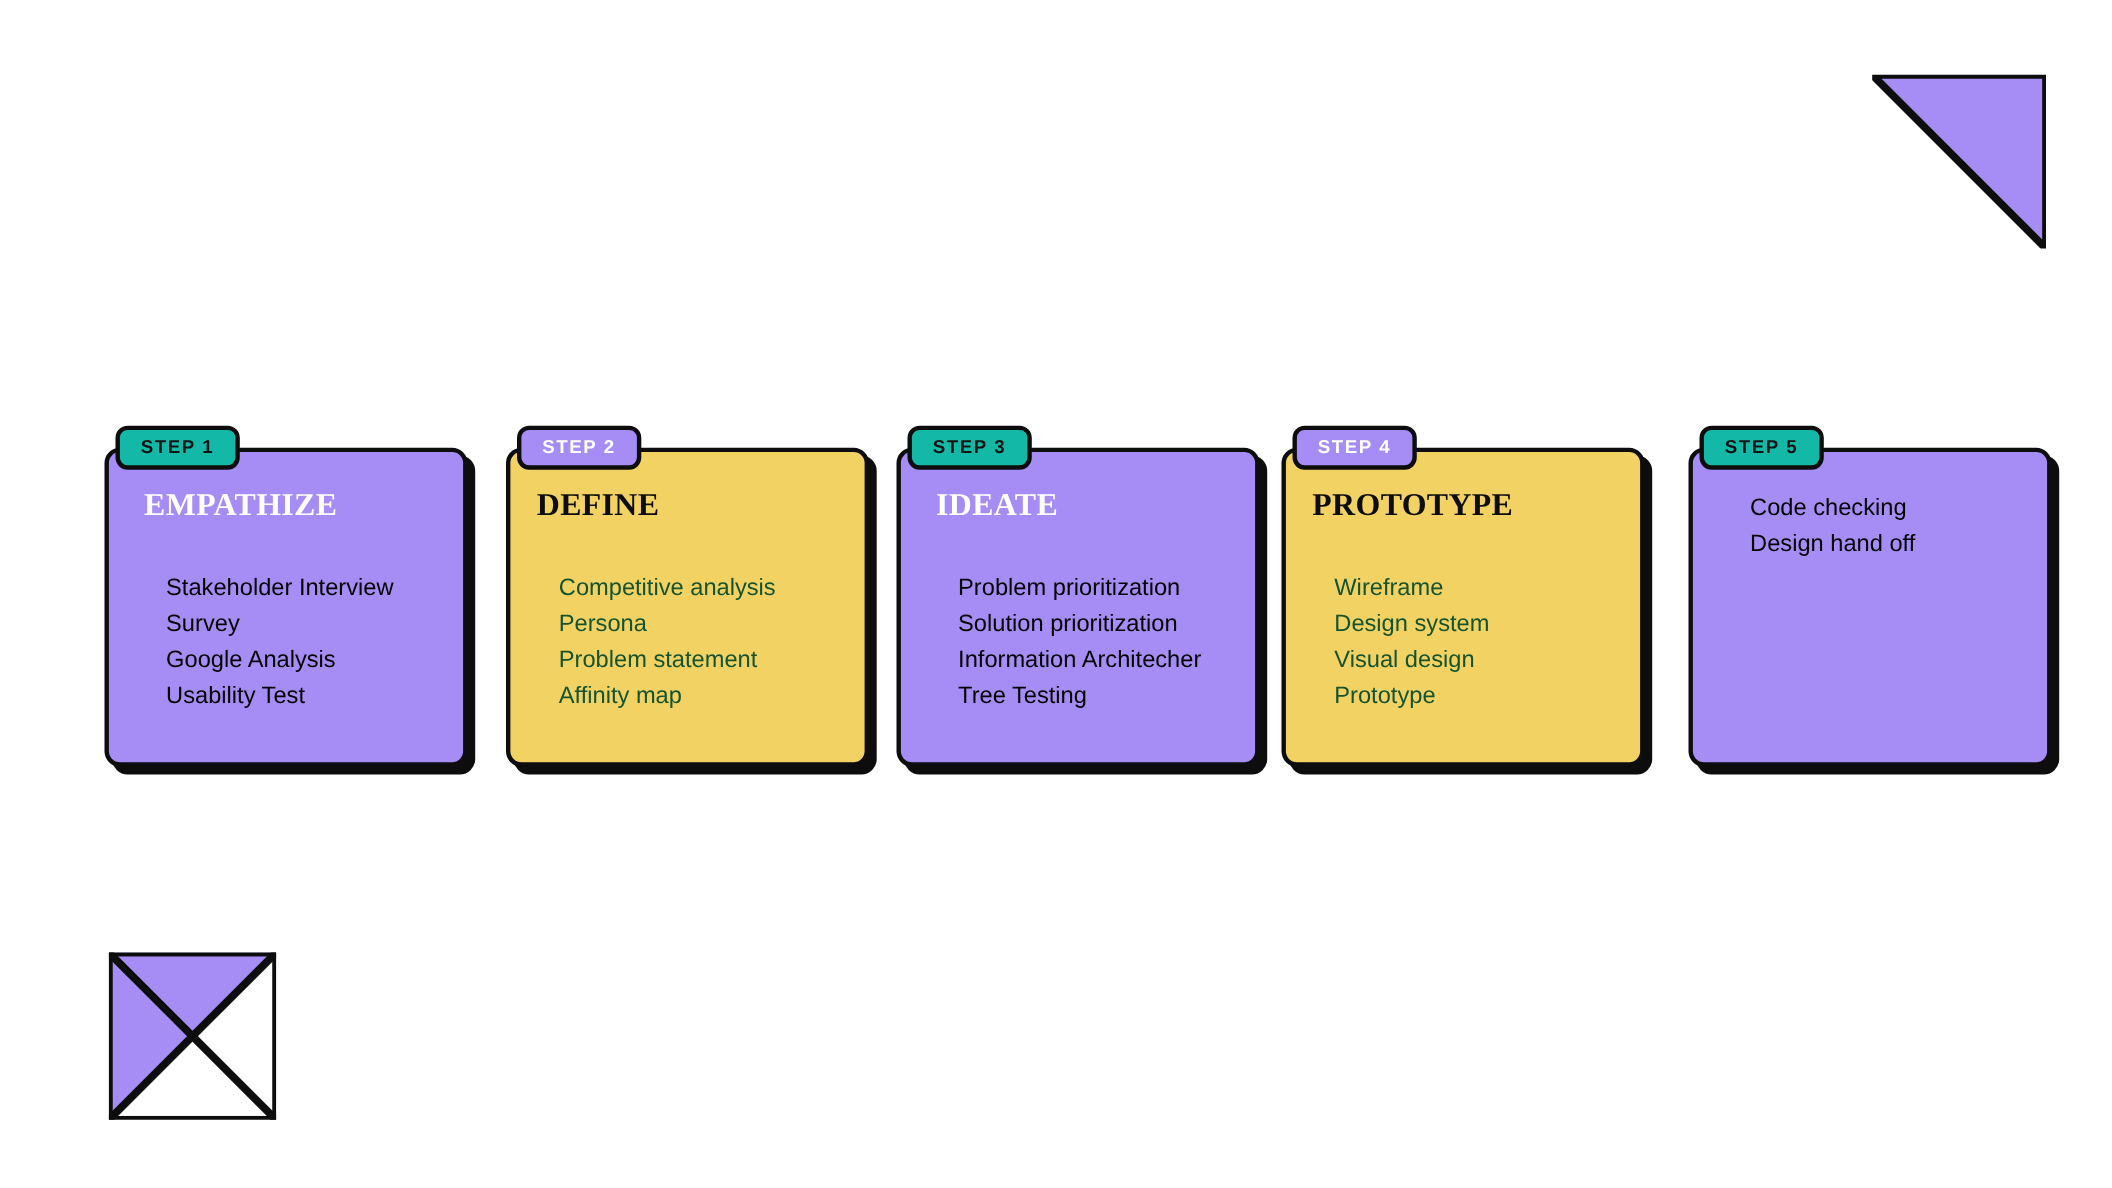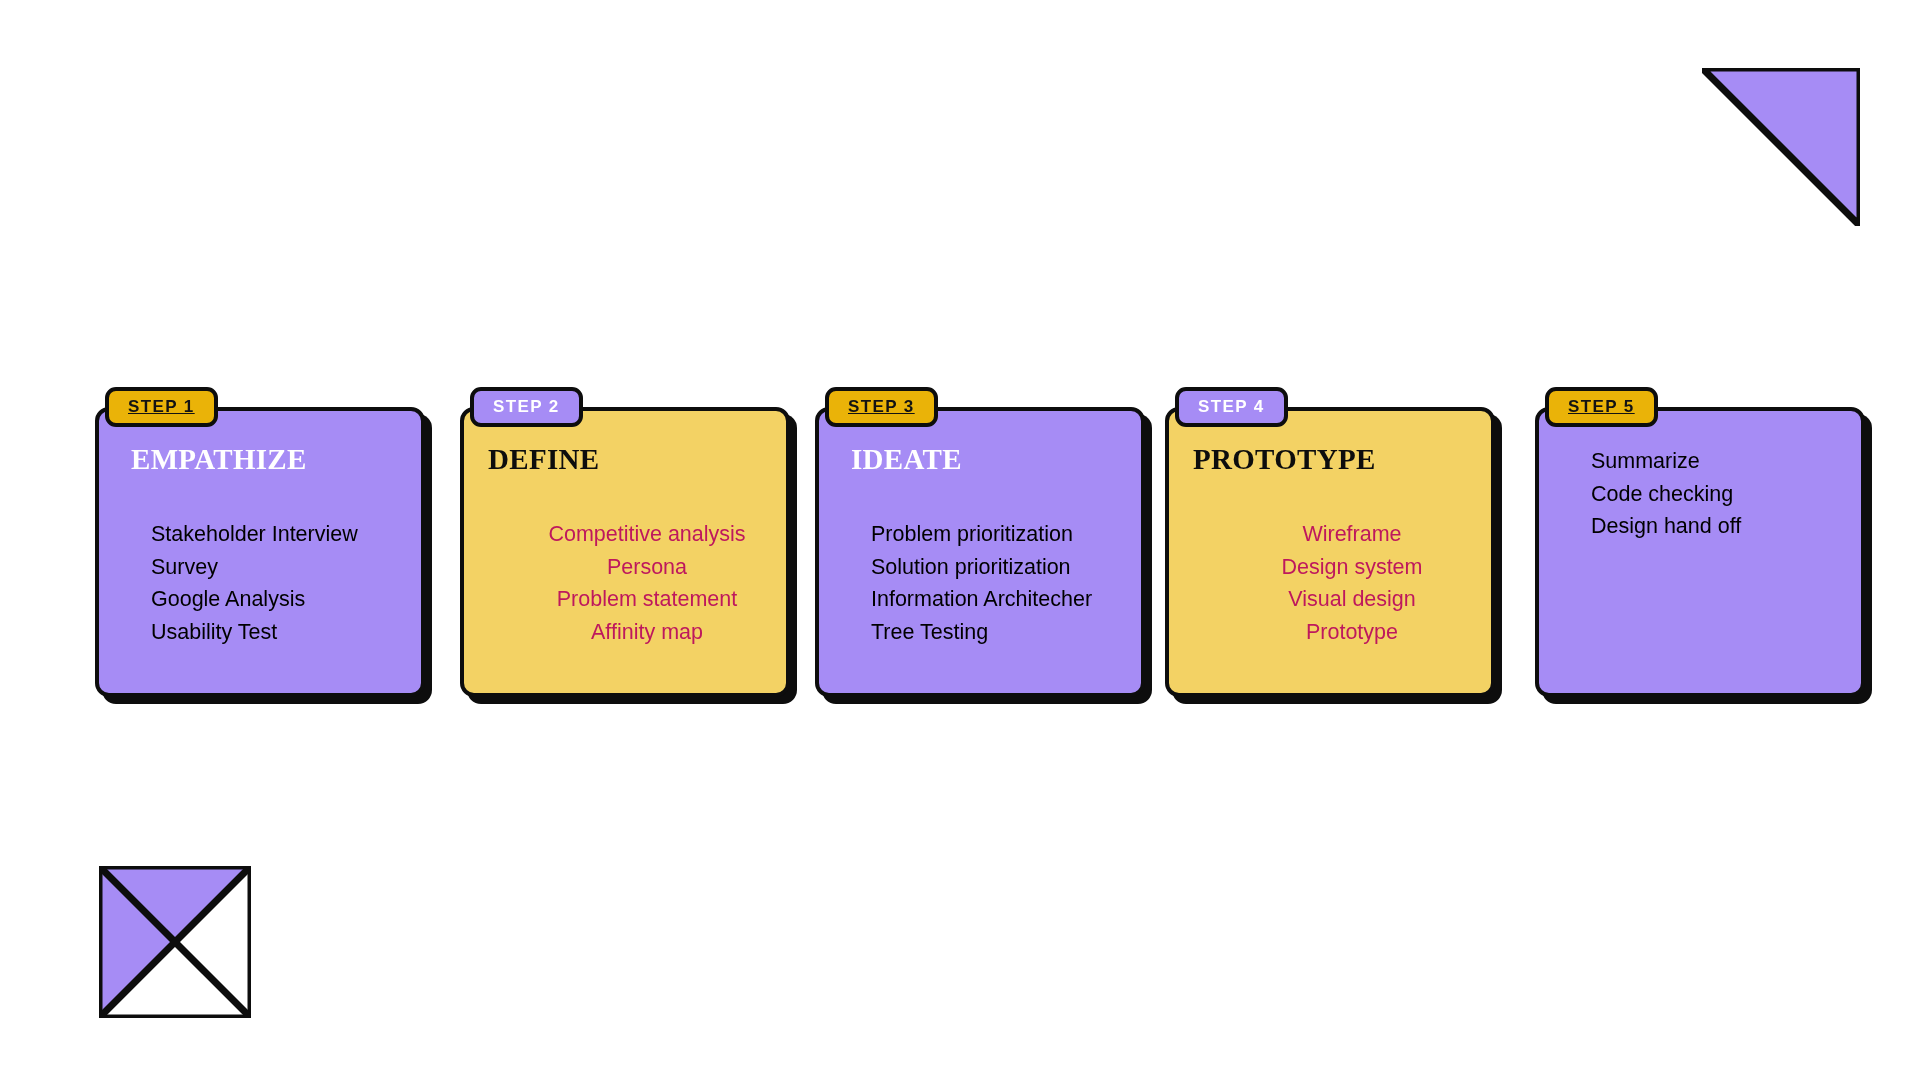--- a/index.html
+++ b/index.html
@@ -75,21 +75,21 @@
     box-sizing: border-box;
     border: 4px solid #0d0d0d;
     border-radius: 11px;
     padding: 7px 19px 8px 19px;
     font-size: 17px;
     font-weight: bold;
     letter-spacing: 1.4px;
     line-height: 1;
     white-space: nowrap;
   }
-  .badge.yellow { background: #eab308; color: #131313; text-decoration: underline; }
+  .badge.yellow { background: #14b8a6; color: #131313; }
   .badge.purple { background: #a68cf5; color: #ffffff; }
 
   .card-title {
     font-family: Liberation Serif, serif;
     font-weight: bold;
     font-size: 29px;
     line-height: 1;
     letter-spacing: 0.3px;
     margin: 0 0 44px 0;
     white-space: nowrap;
@@ -101,21 +101,21 @@
     list-style: none;
     margin: 0;
     padding: 0 0 0 20px;
   }
   .card-list li {
     font-size: 21.5px;
     line-height: 32.5px;
     white-space: nowrap;
   }
   .card-list.on-purple li { color: #000000; }
-  .card-list.on-yellow li { color: #be185d; text-align: center; }
+  .card-list.on-yellow li { color: #14532d; }
 </style>
 </head>
 <body>
 
 <svg class="deco-triangle-tr" viewBox="0 0 158 158" xmlns="http://www.w3.org/2000/svg">
   <polygon points="0,0 158,0 158,158" fill="#a68cf5" stroke="#0d0d0d" stroke-width="7" stroke-linejoin="miter"></polygon>
 </svg>
 
 <svg class="deco-square-bl" viewBox="0 0 152 152" xmlns="http://www.w3.org/2000/svg">
   <polygon points="0,0 152,0 76,76" fill="#a68cf5"></polygon>
@@ -177,21 +177,20 @@
         <li>Visual design</li>
         <li>Prototype</li>
       </ul>
     </div>
     <div class="badge purple">STEP 4</div>
   </div>
 
   <div class="card-wrap" style="left:1535px;">
     <div class="card purple">
       <ul class="card-list on-purple">
-        <li>Summarize</li>
         <li>Code checking</li>
         <li>Design hand off</li>
       </ul>
     </div>
     <div class="badge yellow">STEP 5</div>
   </div>
 
 </div>
 
 </body></html>

